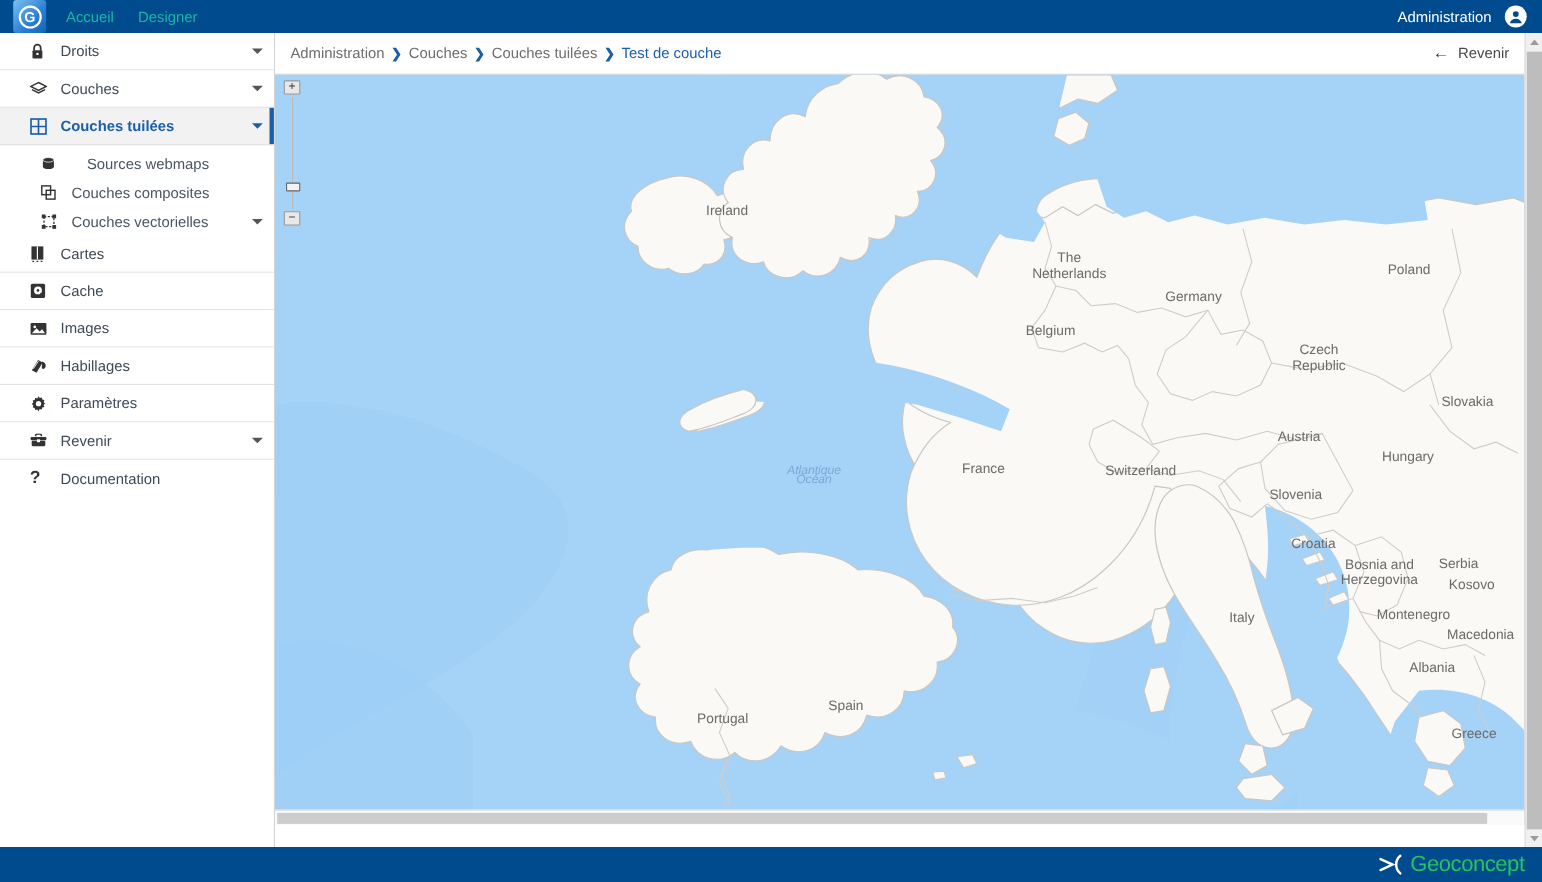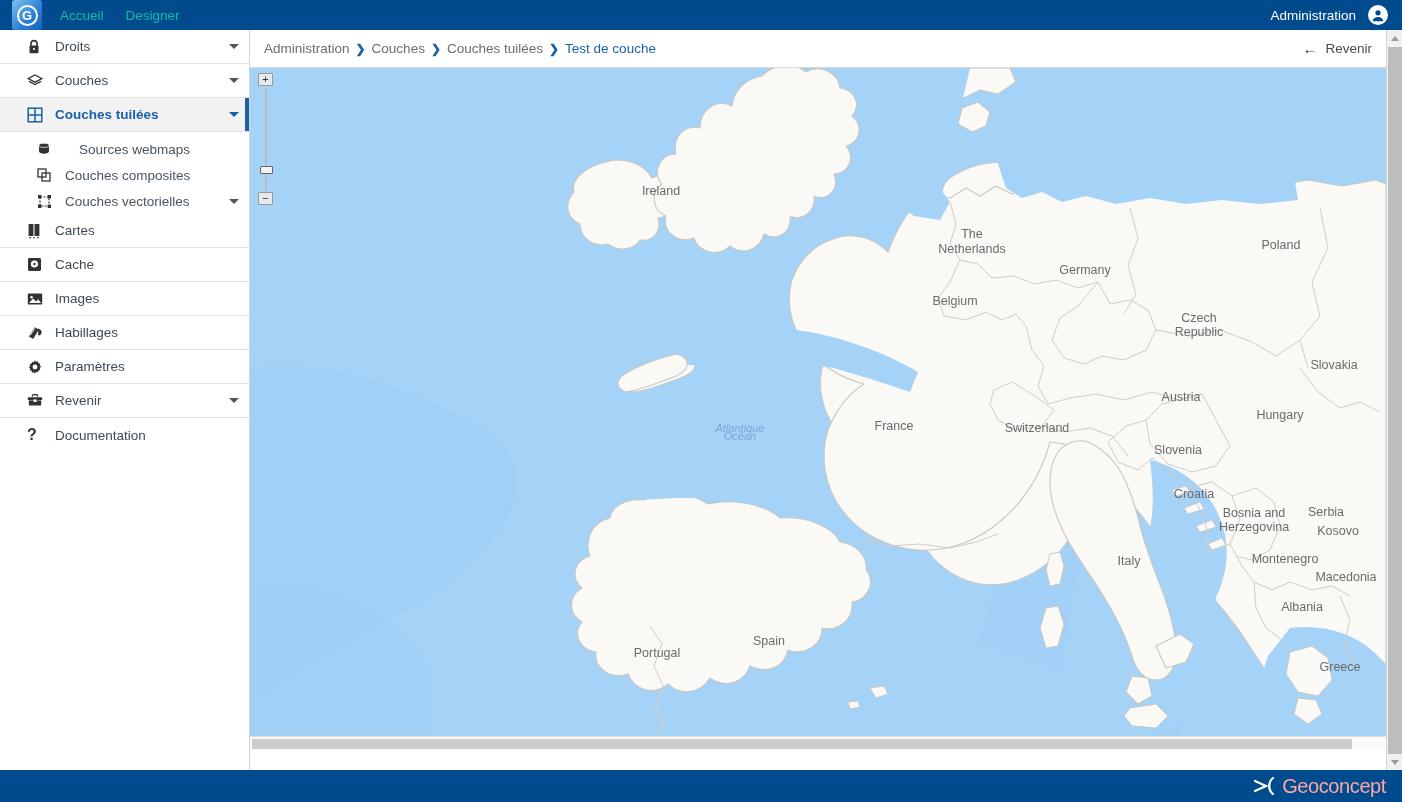--- a/index.html
+++ b/index.html
@@ -168,21 +168,21 @@
   }
   .map-hscroll .thumb { position:absolute; left:2px; top:2px; width:1100px; height:10px; background:#cccccc; }
 
   
   .footer {
     position:absolute; bottom:0; left:0; width:1402px; height:32px;
     background:#004b8d; display:flex; align-items:center; justify-content:flex-end;
   }
   .fbrand {
     display:flex; align-items:center; gap:3px; margin-right:16px;
-    color:#fca5a5; font-size:20px; letter-spacing:-0.4px;
+    color:#22c55e; font-size:20px; letter-spacing:-0.4px;
   }
   .fbrand .mark { display:flex; align-items:center; }
 </style>
 </head>
 <body>
 
 <div class="app">
 
   <div class="topbar">
     <div class="logo-box">

